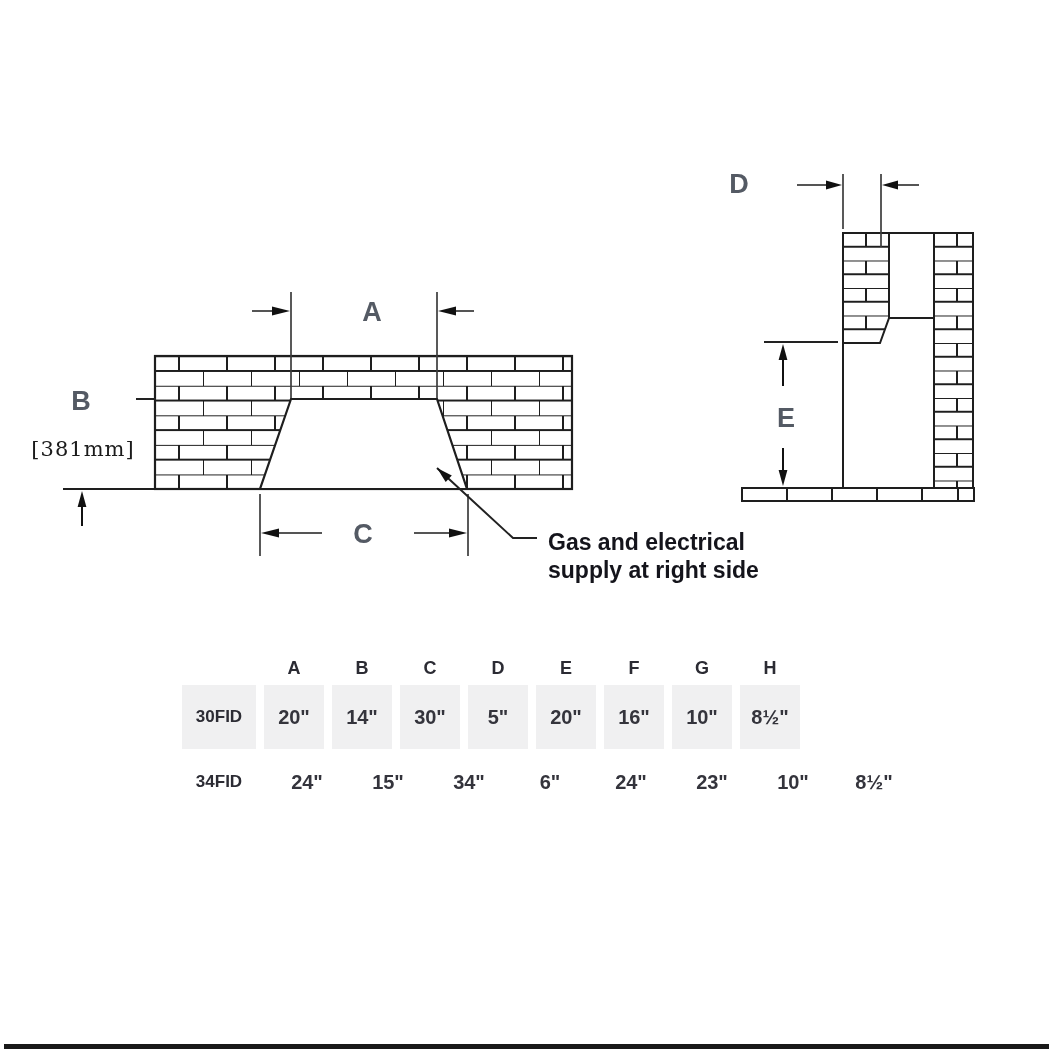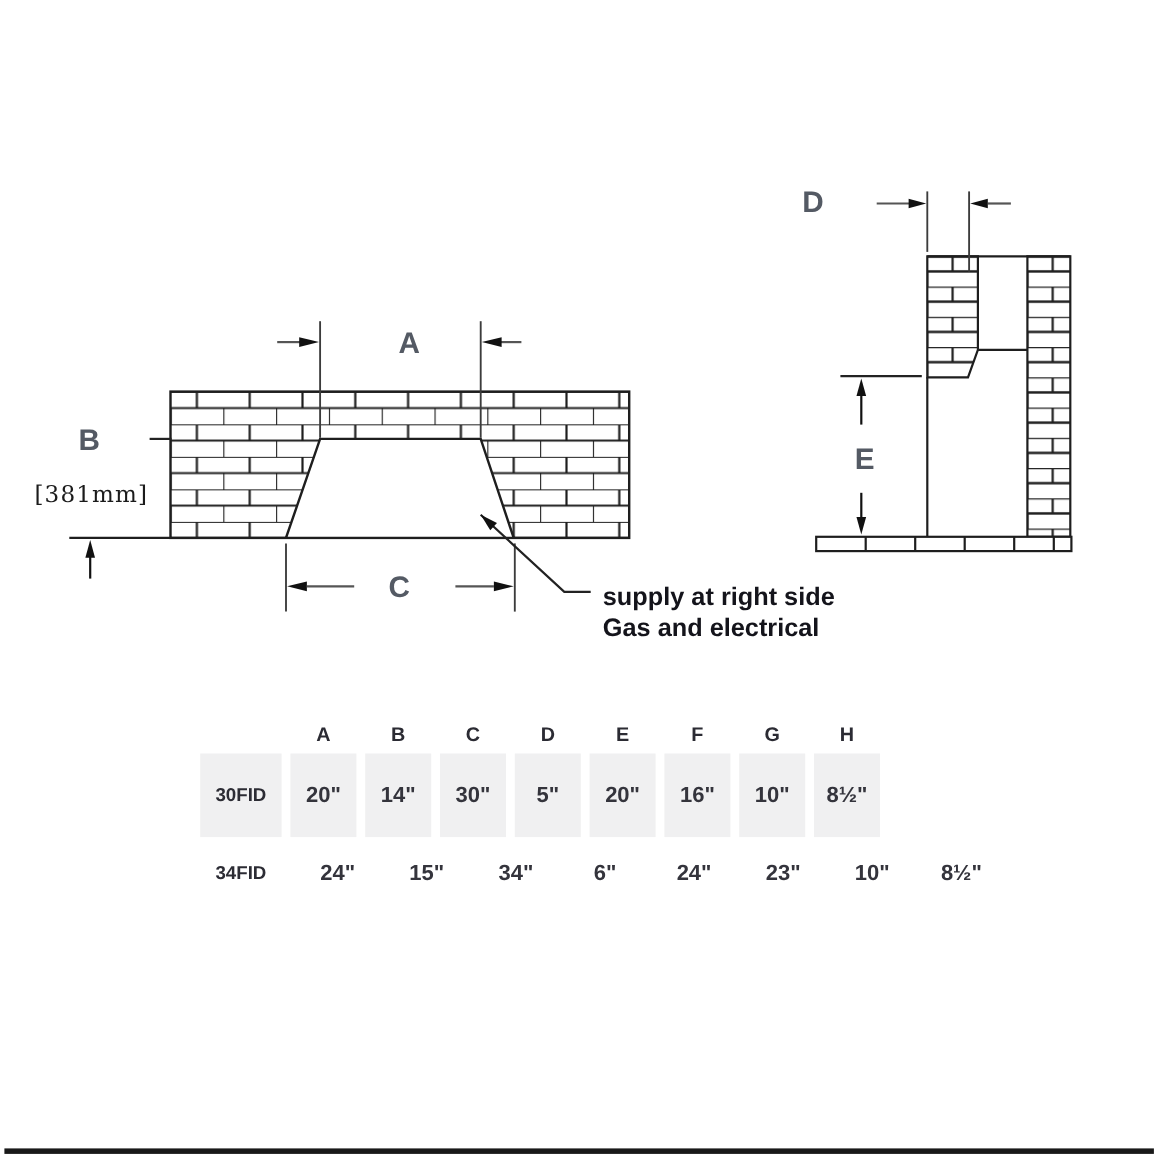--- a/index.html
+++ b/index.html
@@ -13,21 +13,21 @@
                font-family:"DejaVu Serif",serif;font-size:21px;color:#1b1b1b;
                letter-spacing:1px;white-space:nowrap;}
   .annotation{position:absolute;left:548px;top:528px;width:250px;
               font-weight:700;font-size:23px;line-height:28px;color:#14141b;}
   
   #spec-table{position:absolute;left:182px;top:651px;width:800px;}
   .t-row{display:grid;grid-template-columns:74px repeat(8,60px);column-gap:8px;}
   .t-head{height:34px;}
   .t-head .cell{display:flex;align-items:center;justify-content:center;
                 font-weight:700;font-size:18px;color:#2b2b33;}
-  .t-band{height:76px;text-align:center;}
+  .t-band{height:64px;text-align:center;}
   .t-band .cell{background:#f0f0f1;}
   .t-plain{height:46px;margin-top:10px;gap:21px;}
   .cell{display:flex;align-items:center;justify-content:center;
         font-size:20px;font-weight:600;color:#34343c;}
   .cell.model{font-size:17px;font-weight:700;color:#2c2c34;}
   #footer-bar{position:absolute;left:4px;right:0;bottom:0;height:5px;background:#191919;}
 </style>
 </head>
 <body>
 
@@ -112,22 +112,22 @@
   </svg>
 
   <div class="dim-letter" style="left:372px;top:312px;">A</div>
   <div class="dim-letter" style="left:81px;top:401px;">B</div>
   <div class="dim-letter" style="left:363px;top:534px;">C</div>
   <div class="dim-letter" style="left:739px;top:184px;">D</div>
   <div class="dim-letter" style="left:786px;top:418px;">E</div>
   <div class="metric-note" style="left:83px;top:449px;text-align:center;">[381mm]</div>
 
   <div class="annotation">
+    <div>Gas and electrical</div>
     <div>supply at right side</div>
-    <div>Gas and electrical</div>
   </div>
 
   <div id="spec-table">
     <div class="t-row t-head">
       <div class="cell model"></div>
       <div class="cell">A</div>
       <div class="cell">B</div>
       <div class="cell">C</div>
       <div class="cell">D</div>
       <div class="cell">E</div>

